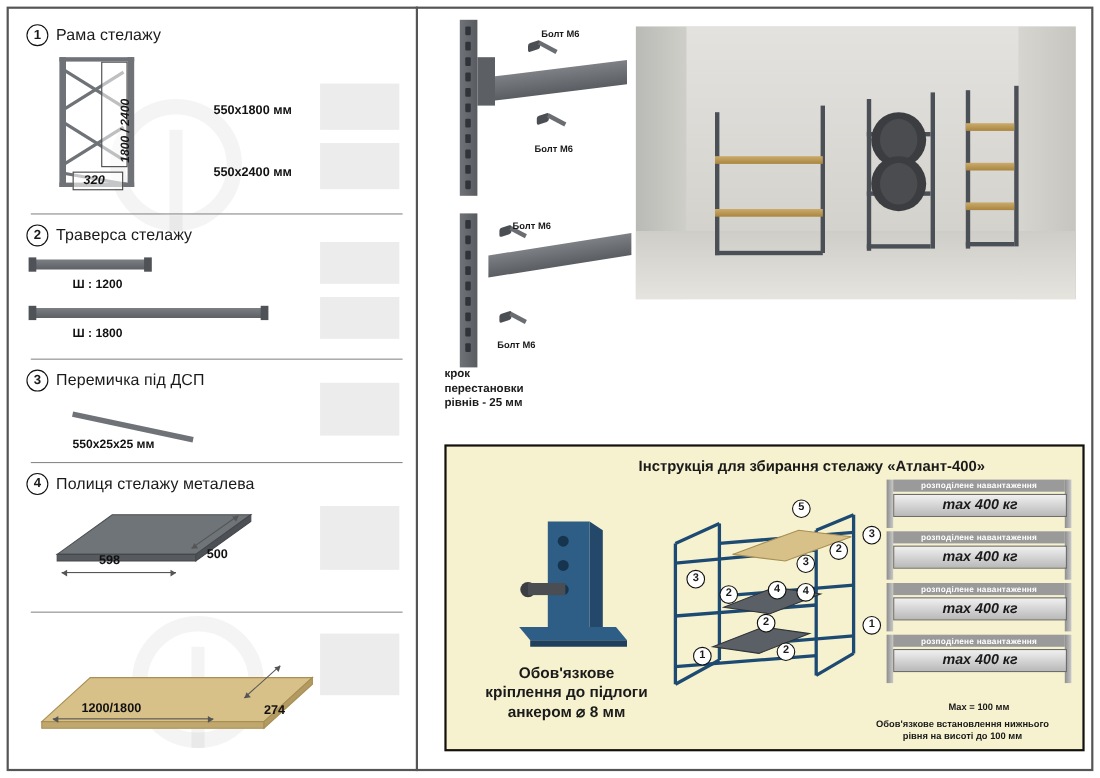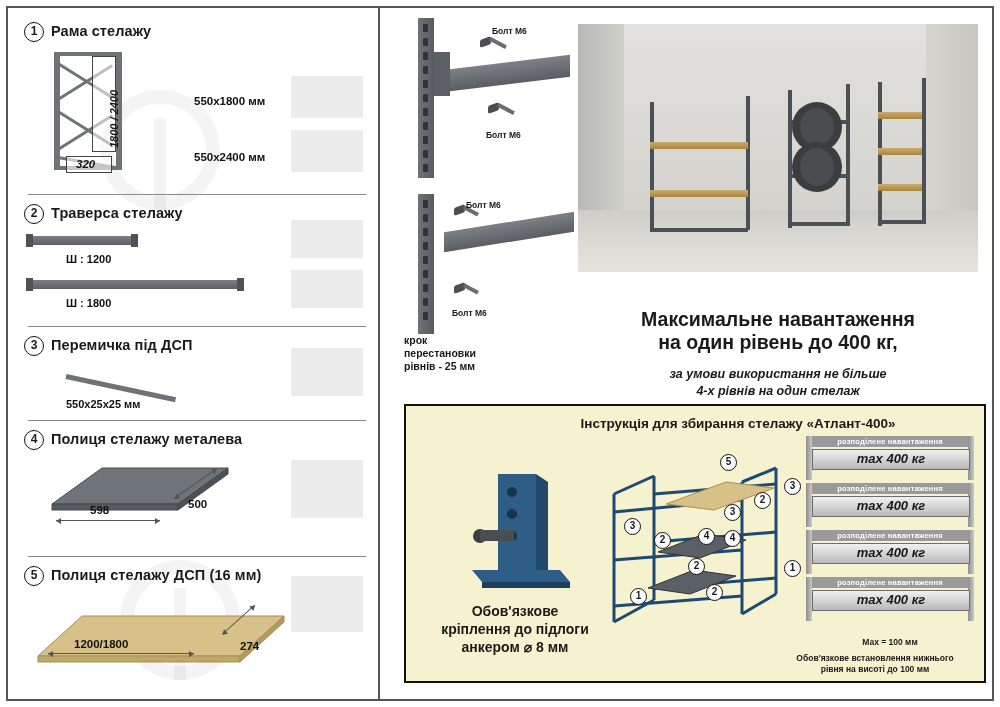--- a/index.html
+++ b/index.html
@@ -12,21 +12,21 @@
 
   
   .wm{position:absolute;border-radius:50%;border:14px solid rgba(0,0,0,0.045);width:120px;height:120px;box-sizing:border-box;}
   .wm:after{content:"";position:absolute;left:50%;top:14px;width:12px;height:92px;background:rgba(0,0,0,0.045);transform:translateX(-50%) rotate(0deg);}
 
   
   .left{position:absolute;left:8px;top:8px;width:368px;height:691px;}
   .sect{position:absolute;left:16px;width:344px;}
   .sect-hr{position:absolute;left:20px;width:338px;height:1px;background:#8a8a8a;}
   .num{display:inline-block;width:18px;height:18px;border:1.6px solid #111;border-radius:50%;font-size:12px;line-height:16px;text-align:center;font-weight:bold;vertical-align:middle;margin-right:7px;}
-  .sect-title{font-size:14.5px;font-weight:bold;letter-spacing:0.1px;white-space:nowrap;}
+  .sect-title{font-size:14.5px;font-weight:normal;letter-spacing:0.1px;white-space:nowrap;}
   .swatch{position:absolute;background:#ececec;}
   .dimtxt{font-size:11.5px;font-weight:bold;color:#111;}
   .smalltxt{font-size:11px;font-weight:bold;color:#111;}
 
   
   .frm{position:absolute;}
   .frm .post{position:absolute;width:6px;background:#6f7277;}
   .frm .brace{position:absolute;height:3px;background:#6f7277;transform-origin:left center;}
   .frm .hbar{position:absolute;height:4px;background:#6f7277;}
   .vlabel{position:absolute;font-size:11px;font-weight:bold;font-style:italic;transform:rotate(-90deg);transform-origin:left top;white-space:nowrap;}
@@ -173,23 +173,20 @@
       </svg>
     </div>
     <div class="arrowline" style="left:48px;top:512px;width:104px;"></div>
     <div class="dimtxt" style="position:absolute;left:82px;top:496px;">598</div>
     <div class="arrowline" style="left:166px;top:490px;width:52px;transform:rotate(-35deg);transform-origin:left center;"></div>
     <div class="dimtxt" style="position:absolute;left:180px;top:490px;">500</div>
     <div class="swatch" style="left:283px;top:452px;width:72px;height:58px;"></div>
 
     <div class="sect-hr" style="top:548px;"></div>
 
-    <div class="sect" style="top:558px;">
-      <span class="num">5</span><span class="sect-title">Полиця стелажу ДСП (16 мм)</span>
-    </div>
     <div class="chip" style="left:28px;top:592px;">
       <svg width="252" height="72" viewBox="0 0 252 72">
         <polygon points="2,56 46,16 248,16 204,56" fill="#d8c089" stroke="#a88f53" stroke-width="1"></polygon>
         <polygon points="2,56 204,56 204,62 2,62" fill="#c0a76e" stroke="#a88f53" stroke-width="1"></polygon>
         <polygon points="204,56 248,16 248,22 204,62" fill="#b39a61" stroke="#a88f53" stroke-width="1"></polygon>
       </svg>
     </div>
     <div class="arrowline" style="left:40px;top:645px;width:146px;"></div>
     <div class="dimtxt" style="position:absolute;left:66px;top:630px;">1200/1800</div>
     <div class="arrowline" style="left:214px;top:626px;width:44px;transform:rotate(-42deg);transform-origin:left center;"></div>
@@ -276,24 +273,20 @@
       <div class="woodshelf" style="left:300px;top:88px;width:44px;"></div>
       <div class="woodshelf" style="left:300px;top:124px;width:44px;"></div>
       <div class="woodshelf" style="left:300px;top:160px;width:44px;"></div>
       <div class="rackbeam" style="left:300px;top:196px;width:44px;"></div>
       <div class="tire" style="left:214px;top:78px;width:50px;height:50px;"></div>
       <div class="tire" style="left:222px;top:84px;width:34px;height:38px;background:#4a4c4f;"></div>
       <div class="tire" style="left:214px;top:118px;width:50px;height:50px;"></div>
       <div class="tire" style="left:222px;top:124px;width:34px;height:38px;background:#4a4c4f;"></div>
     </div>
 
-    <div class="loadtitle" style="white-space:pre-line;">Максимальне навантаження
-на один рівень до 400 кг,</div>
-    <div class="loadsub" style="white-space:pre-line;">за умови використання не більше
-4-х рівнів на один стелаж</div>
 
     <div class="ypanel">
       <div class="ytitle">Інструкція для збирання стелажу «Атлант-400»</div>
 
       <div style="position:absolute;left:44px;top:60px;">
         <svg width="130" height="130" viewBox="0 0 130 130">
           <polygon points="48,8 86,8 86,104 48,104" fill="#2e5d86"></polygon>
           <polygon points="86,8 98,16 98,110 86,104" fill="#24486a"></polygon>
           <circle cx="62" cy="26" r="5" fill="#17344e"></circle>
           <circle cx="62" cy="48" r="5" fill="#17344e"></circle>

